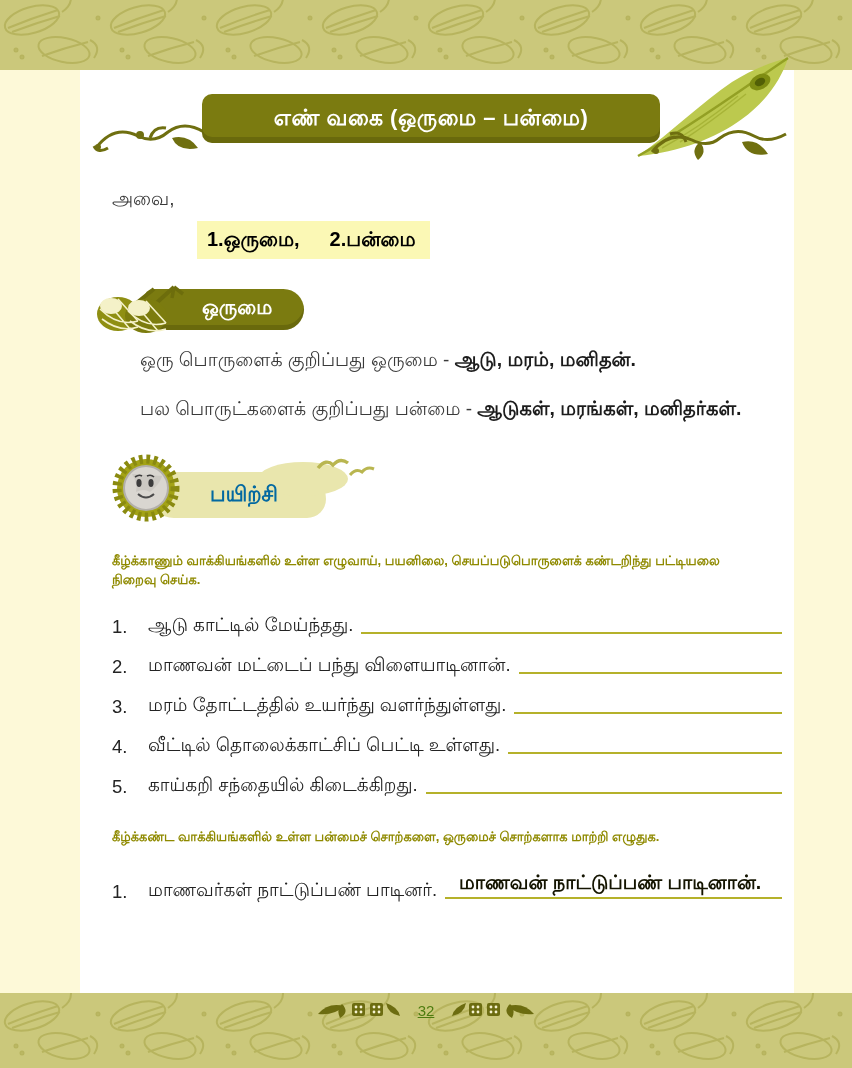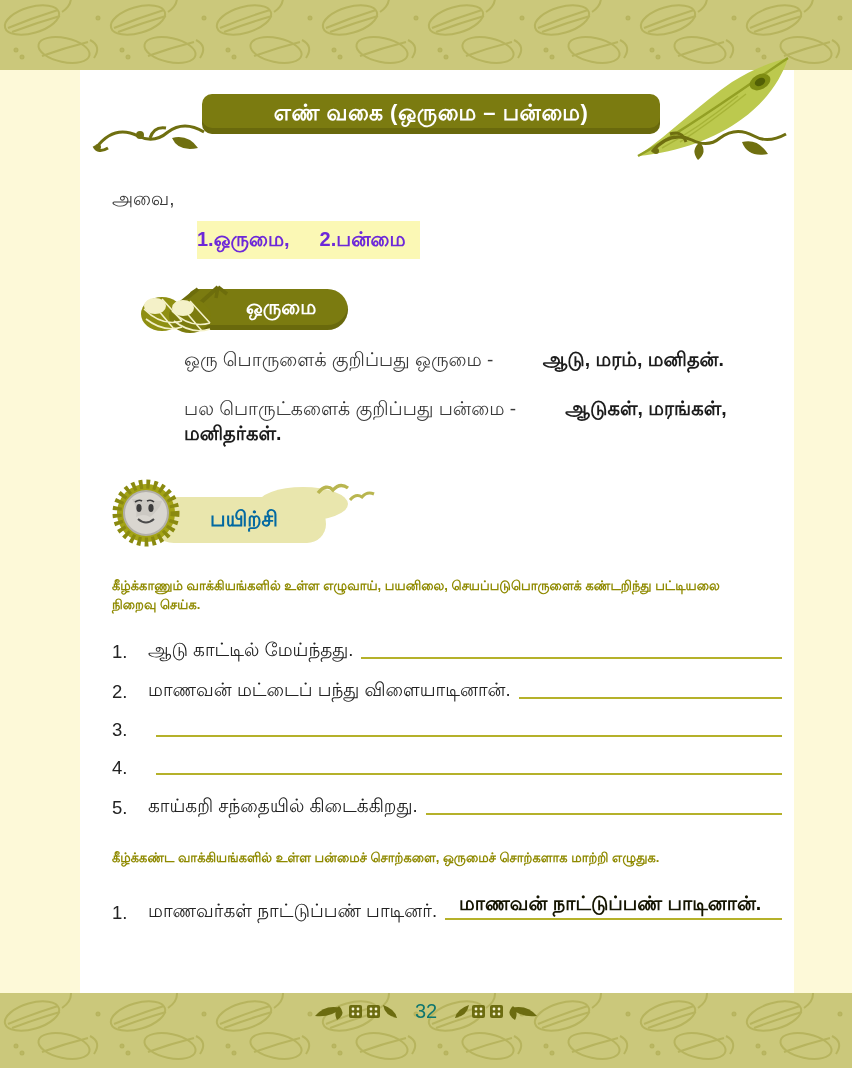--- a/index.html
+++ b/index.html
@@ -13,67 +13,67 @@
   .band-bottom{bottom:0;height:75px;}
   .margin-col{position:absolute;top:70px;bottom:75px;background:#fdf9d8;}
   .margin-left{left:0;width:80px;}
   .margin-right{right:0;width:58px;}
   
   .content{position:absolute;left:80px;right:58px;top:70px;bottom:75px;background:#ffffff;}
   
   .header-row{position:relative;height:88px;}
   .flourish-left{position:absolute;left:12px;top:44px;}
   .title-banner{
-    position:absolute;left:122px;top:24px;width:458px;height:40px;
+    position:absolute;left:122px;top:24px;width:458px;height:49px;
     background:#7b7b10;border-radius:10px;display:flex;align-items:center;justify-content:center;
     color:#ffffff;font-weight:bold;font-size:22px;letter-spacing:.5px;
     box-shadow:inset 0 -6px 0 rgba(40,40,0,.22);
   }
   .feather-wrap{position:absolute;left:552px;top:-14px;width:170px;height:120px;}
   .feather-wrap .curl{position:absolute;left:18px;top:66px;}
   
   .intro{margin:26px 0 0 32px;font-size:19px;color:#3a3a3a;line-height:1.55;max-width:648px;}
   .intro p{margin:0;}
   .highlight{
-    display:inline-block;margin:8px 0 0 85px;background:#fbf8b5;padding:3px 14px 4px 0;
-    font-weight:bold;font-size:20px;color:#6d28d9;
+    display:inline-block;margin:8px 0 0 85px;background:#fbf8b5;padding:3px 14px 4px 10px;
+    font-weight:bold;font-size:20px;color:#000000;
   }
   .highlight span:first-child{margin-right:30px;}
   
-  .section{margin-top:24px;padding-left:44px;}
+  .section{margin-top:24px;}
   .section-header-row{display:flex;align-items:center;margin-left:14px;}
   .drum{position:relative;z-index:2;margin-right:-44px;}
   .pill{
     background:#7b7b10;color:#ffffff;font-weight:bold;font-size:20px;
     padding:7px 32px 9px 58px;border-radius:10px 22px 22px 10px;
     box-shadow:inset 0 -5px 0 rgba(40,40,0,.22);
   }
   .section-body{margin:13px 0 0 60px;font-size:19px;color:#3a3a3a;}
-  .section-body b{color:#1c1c1c;font-size:19.5px;margin-left:44px;}
+  .section-body b{color:#1c1c1c;font-size:19.5px;}
   
   .practice-badge{position:relative;margin:34px 0 0 28px;height:66px;}
   .cloud{position:absolute;left:42px;top:16px;width:176px;height:46px;background:#e9e6ad;border-radius:26px 34px 24px 30px;}
   .cloud2{position:absolute;left:150px;top:6px;width:90px;height:34px;background:#e9e6ad;border-radius:50%;}
   .sun{position:absolute;left:0;top:-6px;}
   .badge-label{position:absolute;left:102px;top:26px;font-weight:bold;font-size:21px;color:#0369a1;}
   .birds{position:absolute;left:208px;top:0;}
   
   .instruction{
     margin:30px 0 0 32px;max-width:655px;font-weight:bold;font-size:13px;
     color:#8f8a00;line-height:1.45;
   }
   .ex-list{margin:24px 0 0 32px;padding-right:12px;}
   .ex-item{display:flex;align-items:flex-end;margin-bottom:16px;font-size:18.5px;color:#232323;}
   .ex-item .num{flex:none;width:36px;}
   .ex-item .txt{flex:none;white-space:nowrap;}
   .ansline{flex:1;margin:0 0 4px 8px;border-bottom:2px solid #b5b12a;min-height:4px;}
   .ans{display:block;padding:0 0 1px 14px;font-weight:bold;font-size:19.5px;color:#141400;white-space:nowrap;}
   
   .footer{position:absolute;top:7px;left:0;right:0;display:flex;justify-content:center;align-items:center;gap:16px;}
-  .footer .pagenum{font-size:20px;color:#0f766e;}
+  .footer .pagenum{font-size:15px;color:#4d7c0f;text-decoration:underline;}
   .orn-right{transform:scaleX(-1);}
 </style>
 </head>
 <body>
 
 <div class="page">
 
   <div class="band band-top">
     <svg width="852" height="70" viewBox="0 0 852 70">
       <defs>
@@ -215,26 +215,28 @@
       </div>
       <div class="ex-item">
         <span class="num">2.</span>
         <span class="txt">மாணவன் மட்டைப் பந்து விளையாடினான்.</span>
         <span class="ansline">
             <span class="ans"></span>
           </span>
       </div>
       <div class="ex-item">
         <span class="num">3.</span>
+        <span class="txt">மரம் தோட்டத்தில் உயர்ந்து வளர்ந்துள்ளது.</span>
         <span class="ansline">
             <span class="ans"></span>
           </span>
       </div>
       <div class="ex-item">
         <span class="num">4.</span>
+        <span class="txt">வீட்டில் தொலைக்காட்சிப் பெட்டி உள்ளது.</span>
         <span class="ansline">
             <span class="ans"></span>
           </span>
       </div>
       <div class="ex-item">
         <span class="num">5.</span>
         <span class="txt">காய்கறி சந்தையில் கிடைக்கிறது.</span>
         <span class="ansline">
             <span class="ans"></span>
           </span>

